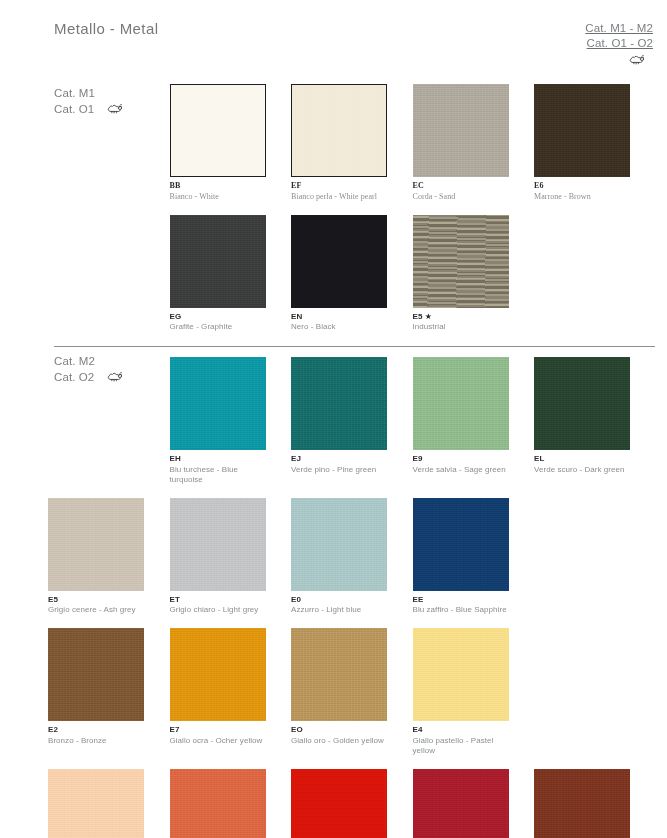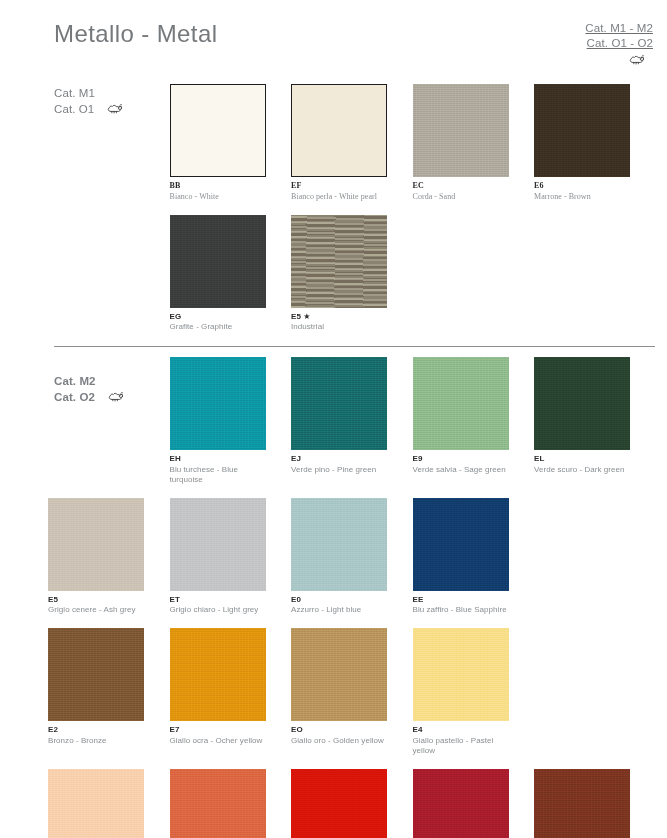--- a/index.html
+++ b/index.html
@@ -28,21 +28,21 @@
   
   .page-header {
     position: relative;
     height: 76px;
   }
 
   .page-title {
     position: absolute;
     left: 54px;
     top: 20px;
-    font-size: 24px;
+    font-size: 15px;
     font-weight: 400;
     letter-spacing: 0.4px;
     color: #76797c;
     white-space: nowrap;
   }
 
   .header-cats {
     position: absolute;
     right: 14px;
     top: 21px;
@@ -267,33 +267,42 @@
           <div class="cell">
             <div class="swatch" style="background: rgb(58, 61, 60);">
               <div class="grain"></div>
             </div>
             <div class="swatch-meta">
               <div class="swatch-code">EG</div>
               <div class="swatch-name">Grafite - Graphite</div>
             </div>
           </div>
           <div class="cell">
+            <div class="swatch" style="background: rgb(23, 22, 26);">
+              <div class="grain"></div>
+            </div>
+            <div class="swatch-meta">
+              <div class="swatch-code">EN</div>
+              <div class="swatch-name">Nero - Black</div>
+            </div>
+          </div>
+          <div class="cell">
             <div class="swatch brushed" style="background: rgb(138, 130, 112);">
               <div class="grain"></div>
             </div>
             <div class="swatch-meta">
               <div class="swatch-code">E5<span class="star"> ★</span></div>
               <div class="swatch-name">Industrial</div>
             </div>
           </div>
         </div>
       </div>
       <div class="section" style="margin-top: 14px;">
         <div class="section-divider" style="margin-bottom: 10px;"></div>
-        <div class="cat-label" style="top: 28px; font-weight: bold;">
+        <div class="cat-label" style="top: 8px;">
           <div class="cat-line">Cat. M2</div>
           <div class="cat-line cat-line-2">
             <span>Cat. O2</span>
             <span class="sheep-icon">
           <svg viewBox="0 0 24 20" width="19" height="16" aria-hidden="true">
             <g fill="none" stroke="#3b3b3b" stroke-width="1.1">
               <path d="M5.2 11.4c-1.4 0-2.4-1-2.4-2.2 0-1 .7-1.8 1.6-2 0-1.2 1-2.1 2.2-2.1.5 0 1 .2 1.4.5.4-.9 1.3-1.5 2.4-1.5 1.2 0 2.2.7 2.6 1.7.3-.2.7-.3 1.1-.3 1.2 0 2.2.9 2.3 2.1.9.2 1.6 1 1.6 2 0 1.2-1 2.2-2.3 2.2H5.2z"></path>
               <path d="M16.9 6.1c.9-.6 2.1-.6 3 0M17.4 8.4c1 .2 2-.2 2.6-1M17.2 4.4c.6-.9 1.7-1.3 2.7-1.1"></path>
               <path d="M7.4 11.4v2.6M10.2 11.4v2.9M13.1 11.4v2.6"></path>
               <ellipse cx="17.6" cy="7.4" rx="2.2" ry="1.9" fill="#ffffff"></ellipse>

